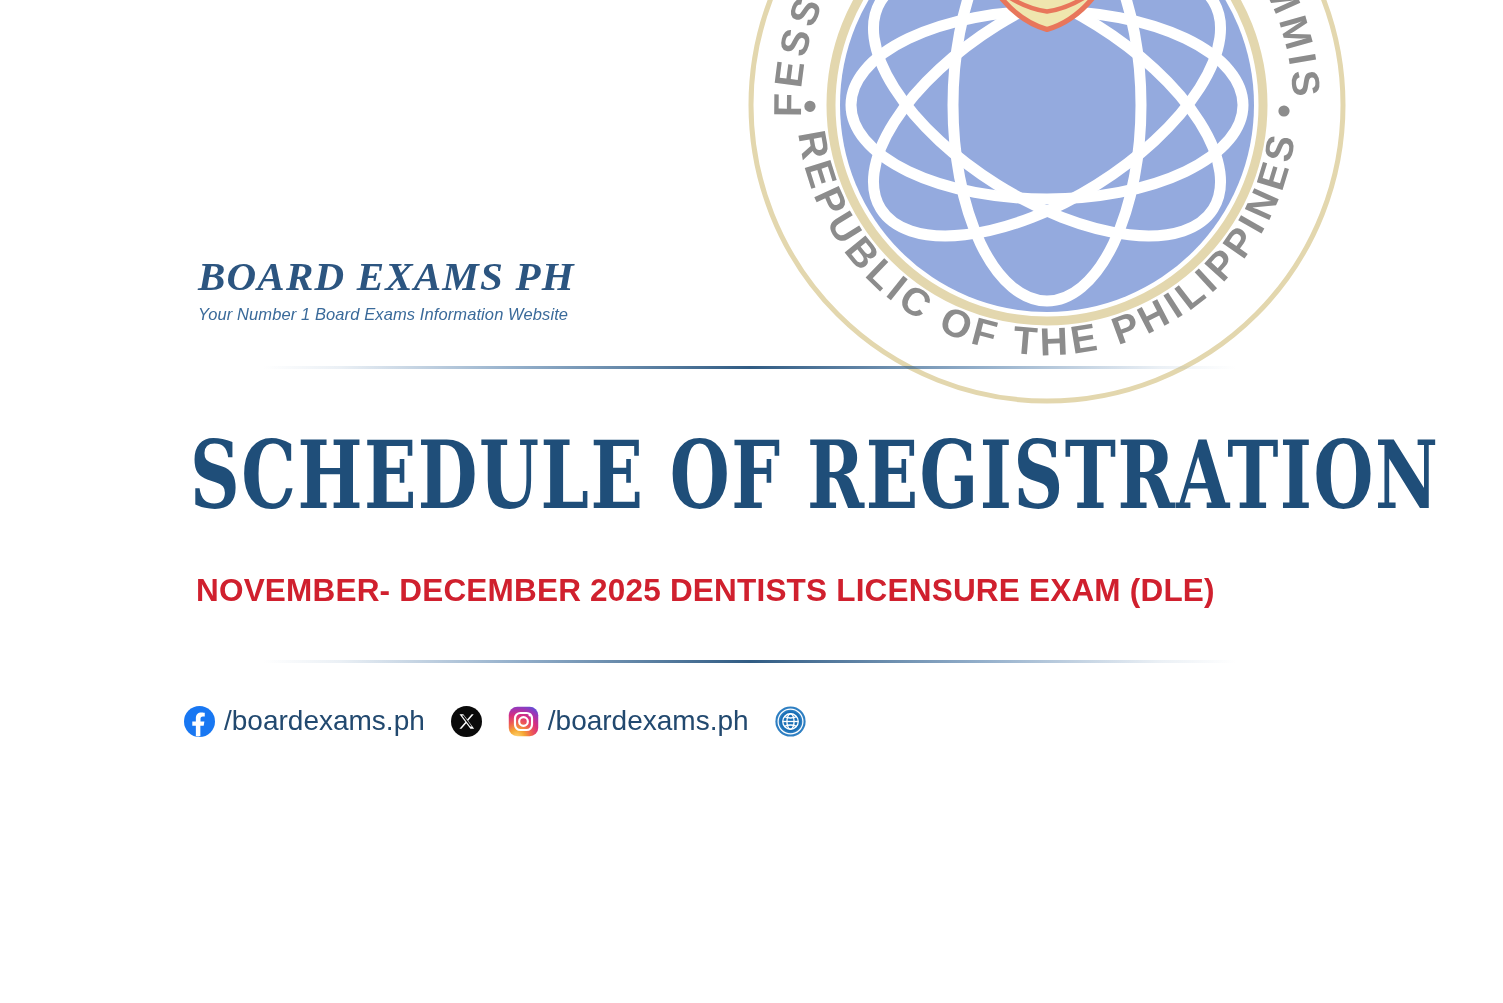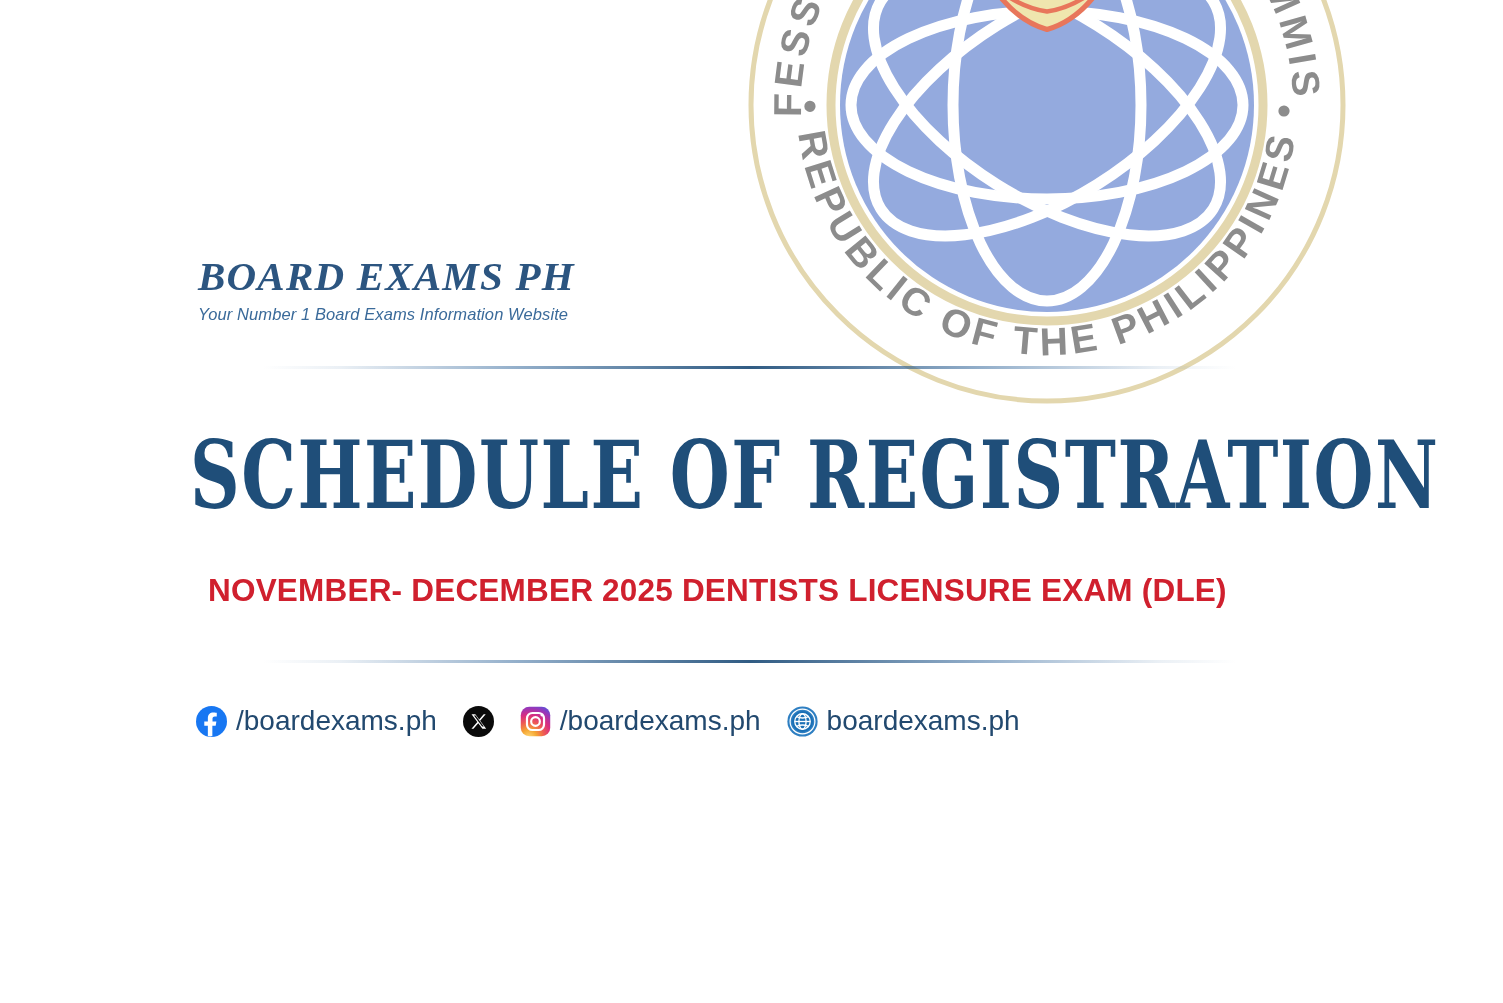--- a/index.html
+++ b/index.html
@@ -86,34 +86,34 @@
     color: #1F4E79;
     white-space: nowrap;
     transform: scaleX(0.74);
     transform-origin: left center;
     letter-spacing: 2px;
   }
 
   
   #subtitle {
     position: absolute;
-    left: 208px;
+    left: 196px;
     top: 572px;
     font-family: "Liberation Sans", sans-serif;
     font-weight: 700;
     font-size: 31.5px;
     color: #D0202E;
     letter-spacing: 0.2px;
     white-space: nowrap;
   }
 
   
   #social-row {
     position: absolute;
-    left: 196px;
+    left: 184px;
     top: 699px;
     display: flex;
     align-items: center;
     height: 44px;
   }
   .social-item {
     display: flex;
     align-items: center;
     height: 44px;
   }
@@ -250,16 +250,15 @@
         <circle cx="20" cy="20" r="13.5" fill="#1A6FB5"></circle>
         <g fill="none" stroke="#FFFFFF" stroke-width="1.7">
           <circle cx="20" cy="20" r="10"></circle>
           <ellipse cx="20" cy="20" rx="4.6" ry="10"></ellipse>
           <line x1="10" y1="20" x2="30" y2="20"></line>
           <path d="M 12.2 13.8 Q 20 17.2 27.8 13.8"></path>
           <path d="M 12.2 26.2 Q 20 22.8 27.8 26.2"></path>
         </g>
       </svg>
     </span>
-    <span class="social-handle">boardexams.ph</span>
   </div>
 
 </div>
 
 </body></html>

